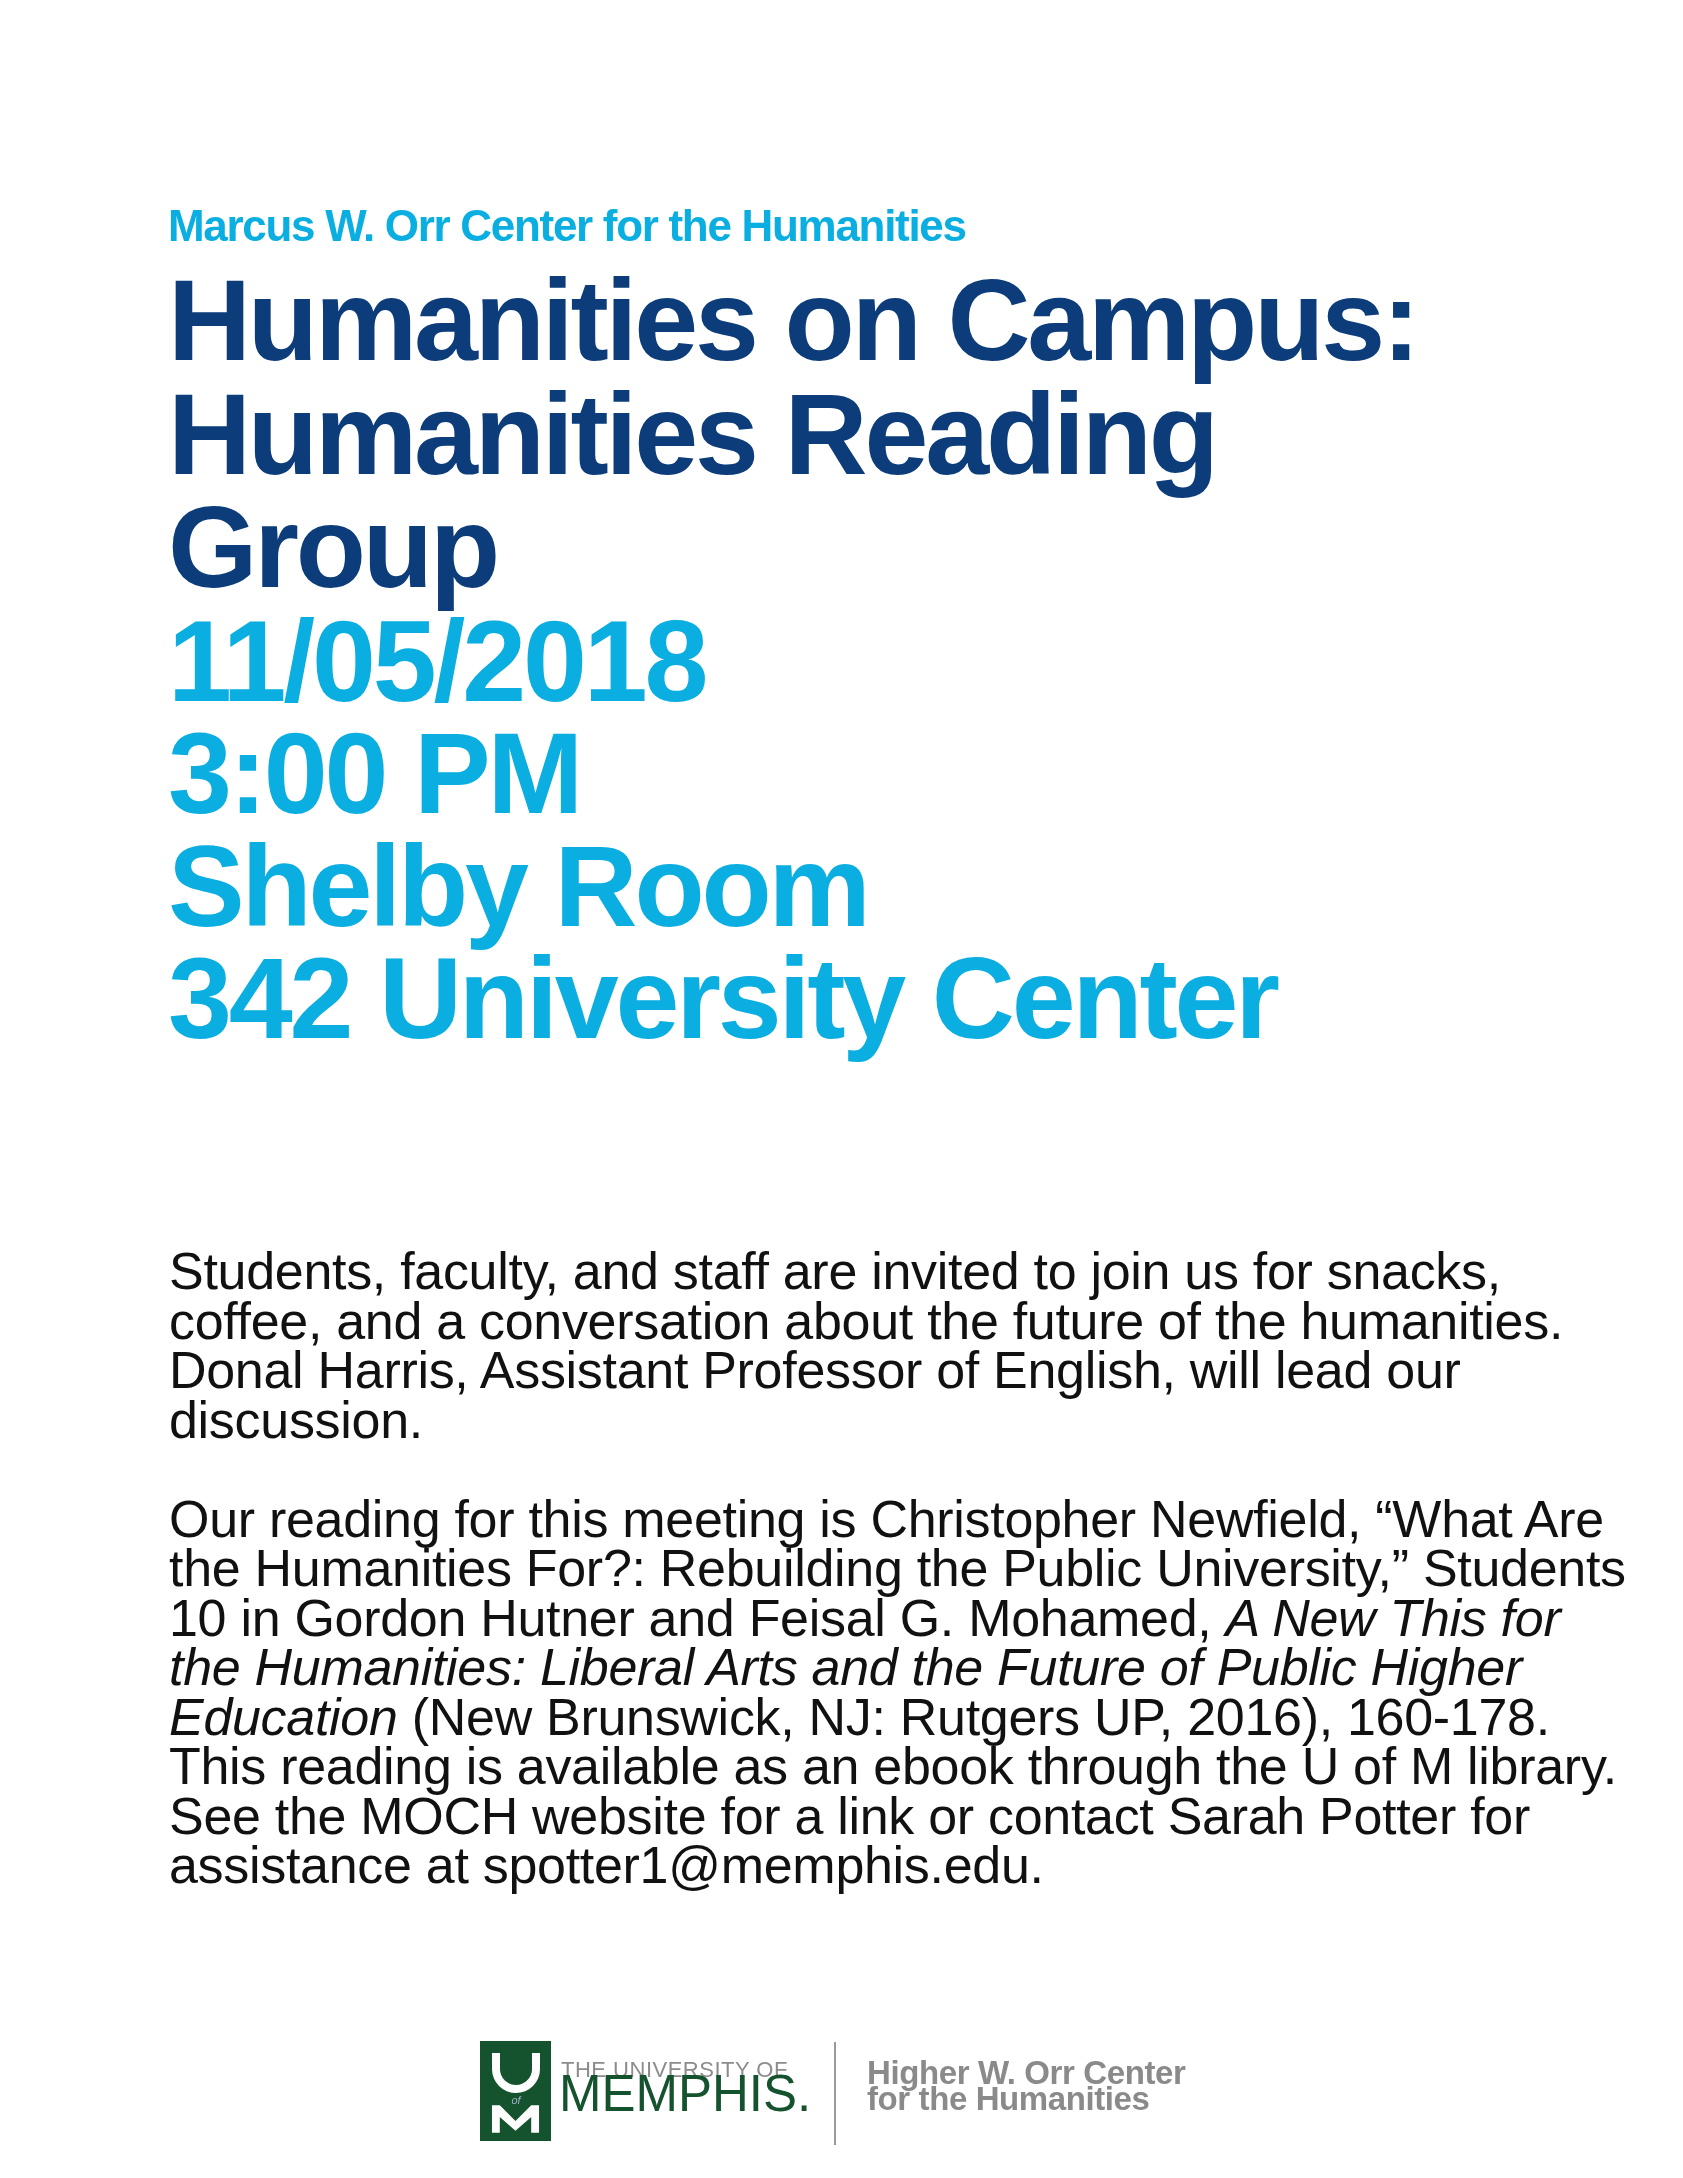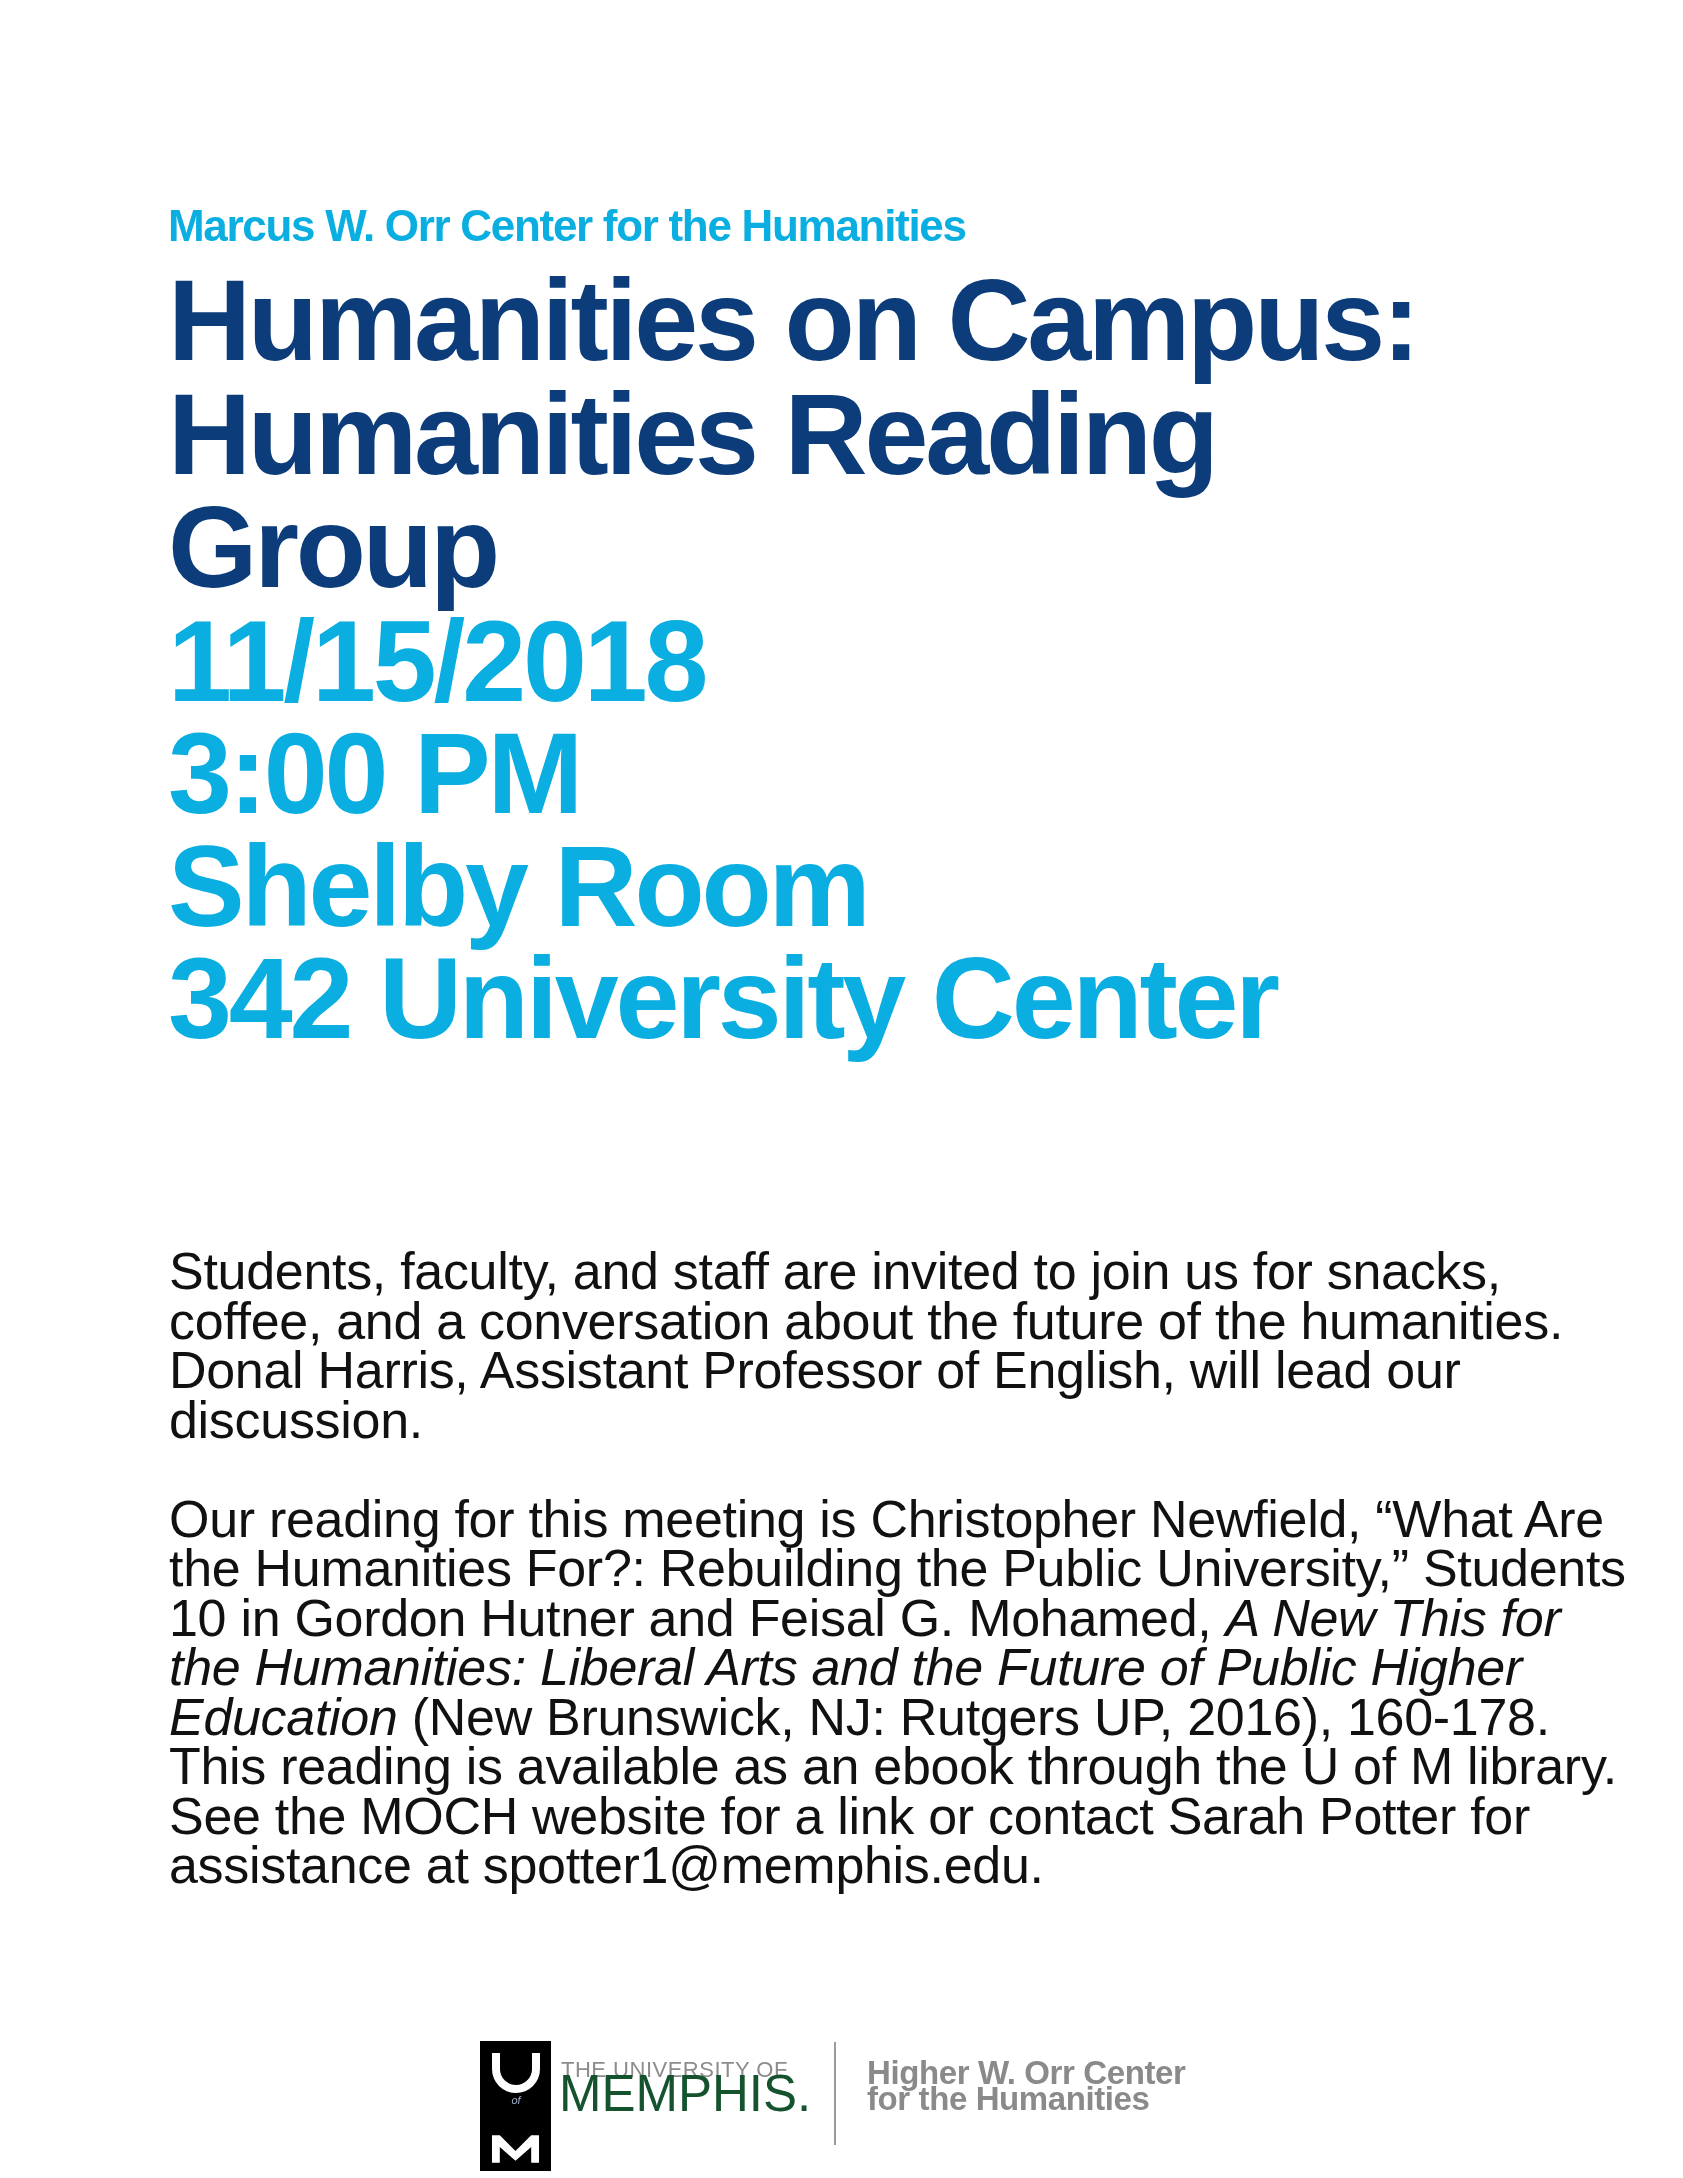--- a/index.html
+++ b/index.html
@@ -56,22 +56,22 @@
     letter-spacing: -0.3px;
   }
   .body-line em { font-style: italic; }
 
   
   .footer-logo {
     position: absolute;
     left: 480px;
     top: 2041px;
     width: 71px;
-    height: 130px;
-    background: #000000;
+    height: 100px;
+    background: #14532d;
   }
   .footer-logo .u-letter {
     position: absolute; left: 12px; top: 12px; width: 48px; height: 40px;
     border: 8px solid #ffffff; border-top: none;
     border-radius: 0 0 24px 24px;
     box-sizing: border-box;
   }
   .footer-logo .of {
     position: absolute; left: 26px; top: 53px; width: 20px; height: 12px;
     color: #9fb0cc; font-size: 11px; font-style: italic; text-align: center;
@@ -124,21 +124,21 @@
 <body>
 
 <div class="page">
 
   <p class="line subtitle">Marcus W. Orr Center for the Humanities</p>
 
   <h1 class="line title-line" style="top:377px;">Humanities Reading</h1>
   <h1 class="line title-line" style="top:263px;">Humanities on Campus:</h1>
   <h1 class="line title-line" style="top:490px;">Group</h1>
 
-  <p class="line event-line" style="top:604px;">11/15/2018</p>
+  <p class="line event-line" style="top:604px;">11/05/2018</p>
   <p class="line event-line" style="top:716px;">3:00 PM</p>
   <p class="line event-line" style="top:829px;">Shelby Room</p>
   <p class="line event-line" style="top:941px;">342 University Center</p>
 
   <div>
     <p class="line body-line" style="top:1246px;">Students, faculty, and staff are invited to join us for snacks,</p>
     <p class="line body-line" style="top:1296px;">coffee, and a conversation about the future of the humanities.</p>
     <p class="line body-line" style="top:1345px;">Donal Harris, Assistant Professor of English, will lead our</p>
     <p class="line body-line" style="top:1395px;">discussion.</p>
   </div>

